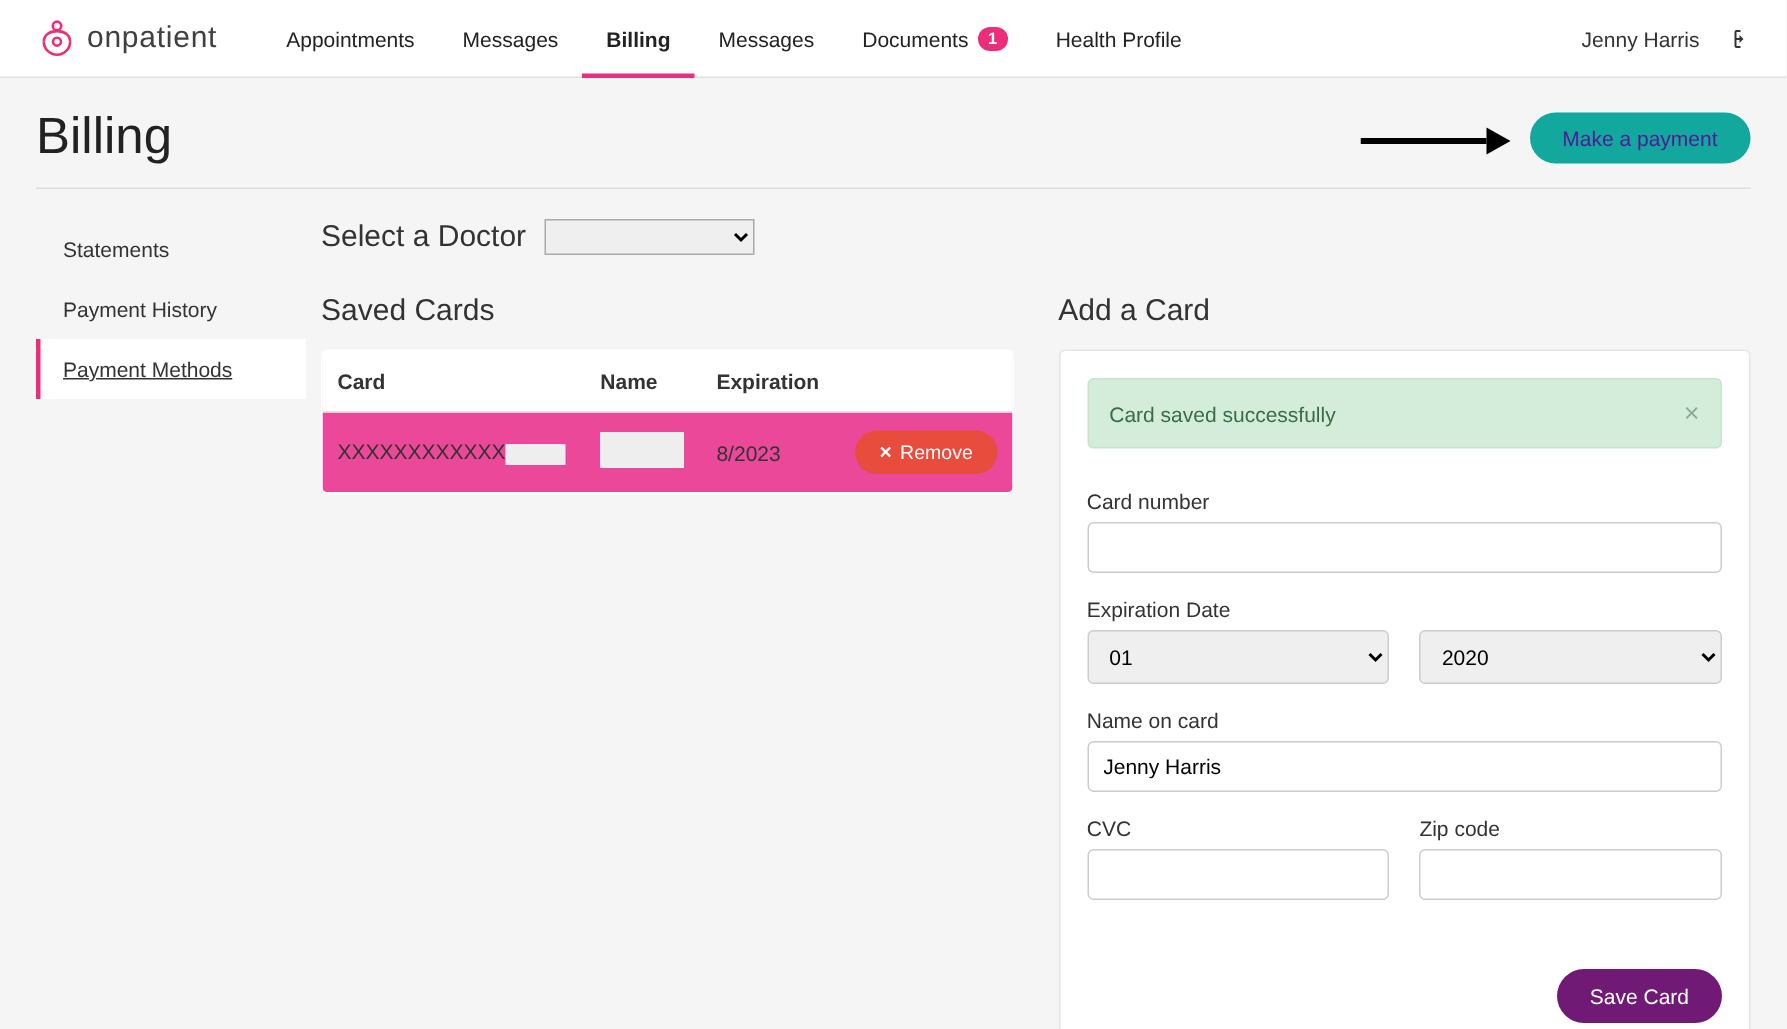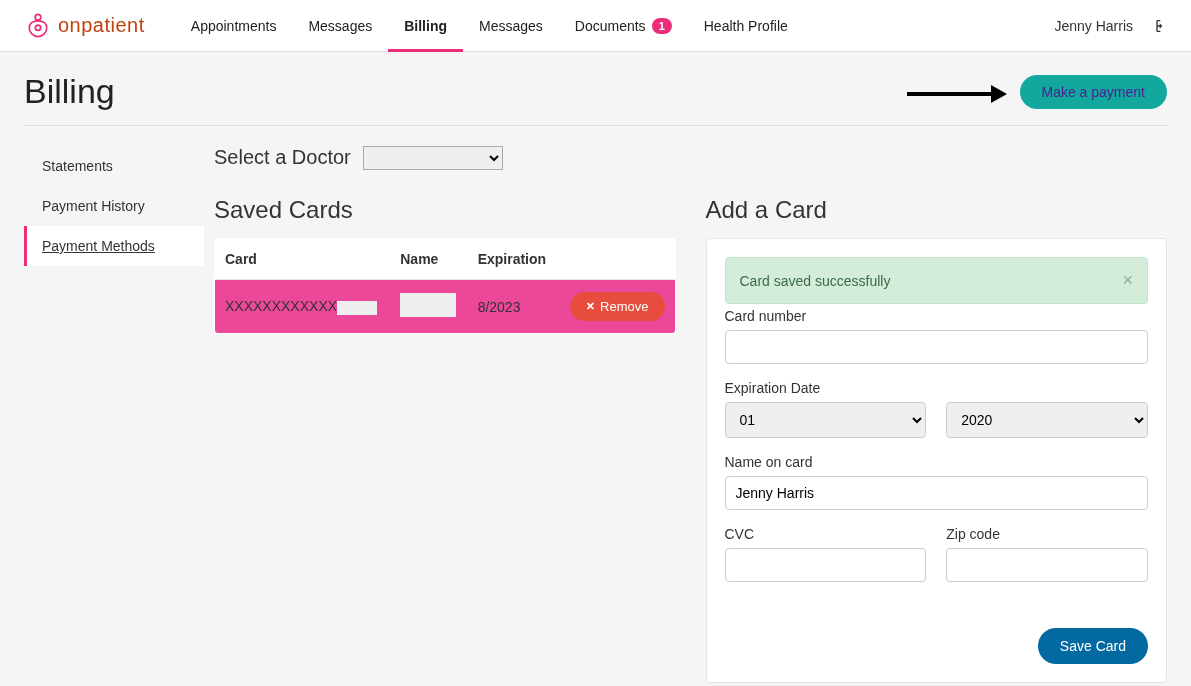--- a/index.html
+++ b/index.html
@@ -17,21 +17,21 @@
     padding: 0 24px;
     height: 52px;
   }
   .logo {
     display: flex;
     align-items: center;
     margin-right: 30px;
   }
   .logo svg { width: 28px; height: 28px; }
   .logo-text {
-    color: #c2410c;
+    color: #404040;
     font-size: 20px;
     font-weight: 400;
     margin-left: 6px;
     letter-spacing: 0.5px;
   }
   .nav { display: flex; flex: 1; }
   .nav-item {
     padding: 0 16px;
     height: 52px;
     display: flex;
@@ -94,34 +94,34 @@
     color: #333;
   }
   .side-item.active {
     background: #fff;
     border-left: 3px solid #ec2e7a;
     padding-left: 15px;
     font-weight: 500;
     text-decoration: underline;
   }
   .main { flex: 1; padding-left: 10px; display: flex; flex-direction: column; }
-  .doctor-row { display: flex; align-items: flex-start; margin-bottom: 26px; }
+  .doctor-row { display: flex; align-items: center; margin-bottom: 26px; }
   .doctor-label { font-size: 20px; font-weight: 500; margin-right: 12px; }
   .doctor-select {
     border: 1px solid #aaa;
     padding: 3px;
     font-size: 14px;
     width: 140px;
     height: 24px;
   }
   .two-col { display: flex; gap: 30px; align-items: flex-start; }
   .left-col { flex: 1; max-width: 480px; }
   .right-col { flex: 1; max-width: 480px; }
   .section-title {
-    font-size: 24px;
+    font-size: 20px;
     font-weight: 400;
     margin-bottom: 14px;
   }
   table.cards {
     width: 100%;
     border-collapse: collapse;
     background: #fff;
     border: 1px solid #e5e5e5;
     border-radius: 4px;
     overflow: hidden;
@@ -171,37 +171,37 @@
   .alert-success {
     background: #d4edda;
     border: 1px solid #c3e6cb;
     color: #3b6b47;
     padding: 12px 14px;
     border-radius: 4px;
     display: flex;
     align-items: center;
     justify-content: space-between;
     font-size: 14px;
-    margin-bottom: 4px;
+    margin-bottom: 27px;
   }
   .alert-close { color: #8aab92; cursor: pointer; font-size: 18px; }
   .field { margin-bottom: 16px; }
   .field-label { font-size: 14px; font-weight: 500; display: block; margin-bottom: 6px; }
   .field input, .field select {
     width: 100%;
     padding: 8px 10px;
     border: 1px solid #ccc;
     border-radius: 4px;
     font-size: 14px;
   }
   .row2 { display: flex; gap: 20px; }
   .row2 > .field { flex: 1; }
   .form-actions { text-align: right; margin-top: 30px; }
   .btn-save {
-    background: #0369a1;
+    background: #701a75;
     color: #fff;
     border: none;
     border-radius: 20px;
     padding: 10px 22px;
     font-size: 14px;
     cursor: pointer;
     text-align: right;
   }
 </style>
 </head>

